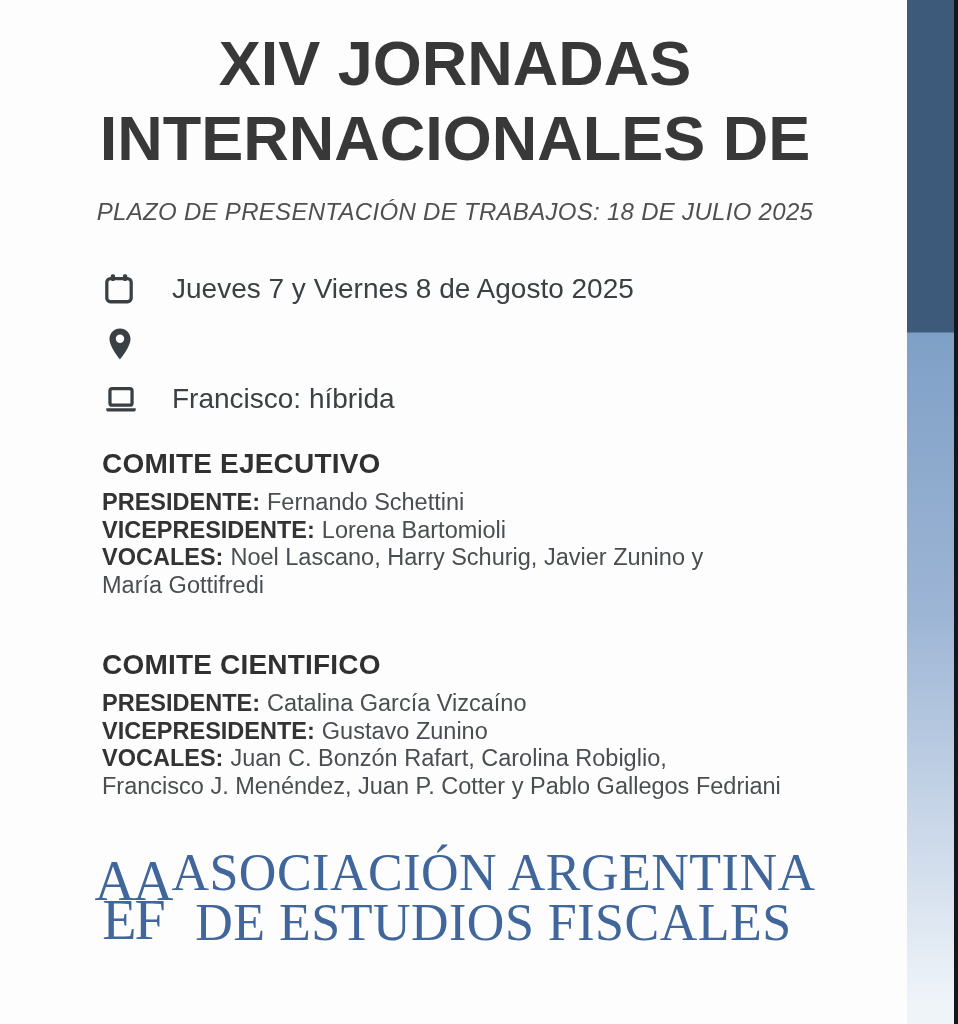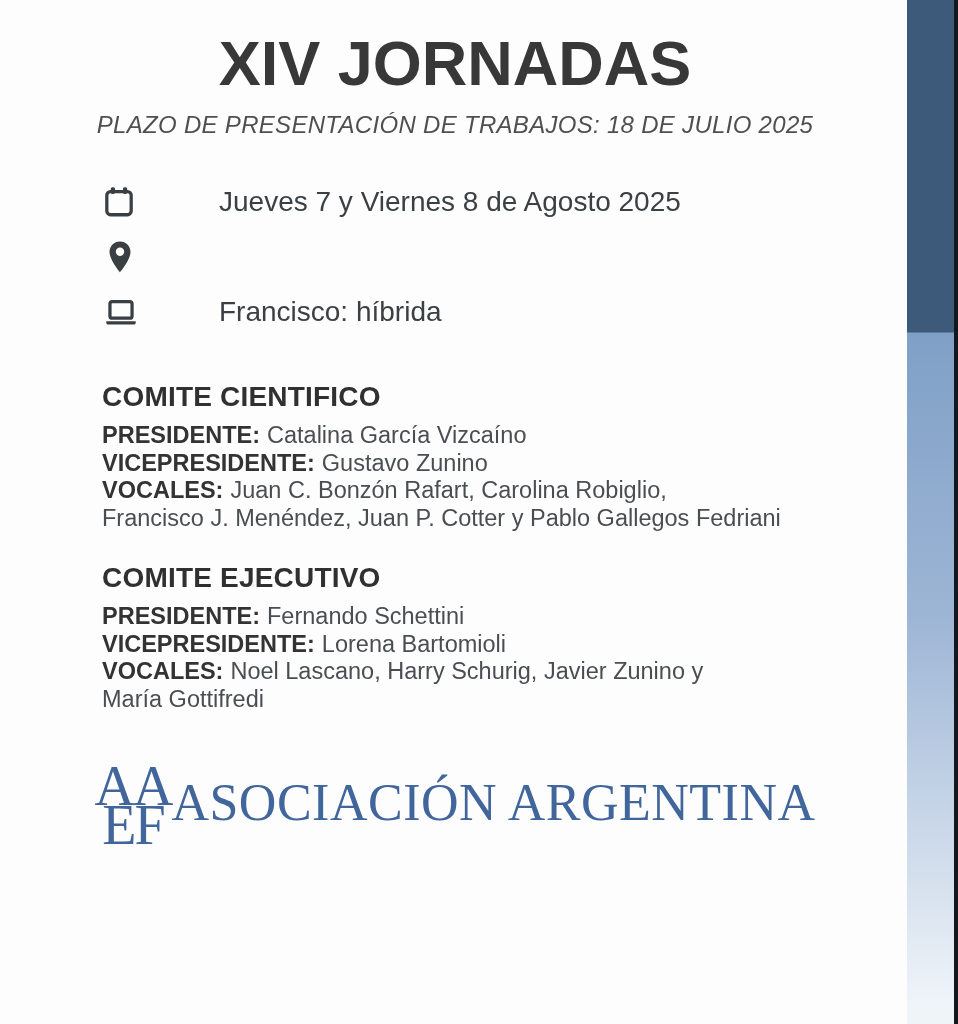--- a/index.html
+++ b/index.html
@@ -38,39 +38,38 @@
     margin-top:26px;
     text-align:center;
     color:var(--ink-title);
     font-size:63px;
     font-weight:700;
     line-height:75px;
     letter-spacing:0px;
   }
   .title span{display:block;}
   .subtitle{
-    margin-top:10px;
+    margin-top:22px;
     text-align:center;
     font-style:italic;
     font-size:24px;
     letter-spacing:0.3px;
     color:#4f4f4f;
   }
   .info-list{
     margin:44px 0 0 102px;
     display:flex;
     flex-direction:column;
     gap:17px;
     list-style:none;
   }
   .info-row{
     display:flex;
     align-items:center;
     height:38px;
-    gap:47px;
   }
   .info-icon{
     width:40px;height:38px;
     display:flex;align-items:center;justify-content:flex-start;
     color:var(--ink-icon);
     flex:0 0 40px;
   }
   .info-text{
     margin-left:30px;
     font-size:28px;
@@ -126,20 +125,21 @@
   .org-name div{display:block;}
   svg{display:block;}
 </style>
 </head>
 <body>
 
 <div class="content">
 
   <h1 class="title">
     <span>XIV JORNADAS</span>
+    <span>INTERNACIONALES DE</span>
   </h1>
 
   <div class="subtitle">PLAZO DE PRESENTACIÓN DE TRABAJOS: 18 DE JULIO 2025</div>
 
   <ul class="info-list">
     <li class="info-row">
       <span class="info-icon">
         <svg width="34" height="34" viewBox="0 0 24 24">
           <rect x="3.4" y="4.6" width="17.2" height="16.4" rx="2.6" fill="none" stroke="currentColor" stroke-width="2.3"></rect>
           <rect x="6.2" y="1.5" width="3" height="4.8" rx="1.1" fill="currentColor"></rect>
@@ -159,54 +159,55 @@
       <span class="info-icon">
         <svg width="38" height="34" viewBox="0 0 24 24">
           <rect x="4.2" y="4.6" width="15.6" height="11.8" rx="1.6" fill="none" stroke="currentColor" stroke-width="2.3"></rect>
           <path d="M1.6 18.6h20.8v1c0 .8-.6 1.3-1.4 1.3H3c-.8 0-1.4-.5-1.4-1.3z" fill="currentColor"></path>
         </svg>
       </span>
       <span class="info-text">Francisco: híbrida</span>
     </li>
   </ul>
 
+  <section class="committee second">
+    <h2>COMITE EJECUTIVO</h2>
+    <p class="member">
+      <strong>PRESIDENTE:</strong><span class="names">Fernando Schettini</span>
+    </p>
+    <p class="member">
+      <strong>VICEPRESIDENTE:</strong><span class="names">Lorena Bartomioli</span>
+    </p>
+    <p class="member">
+      <strong>VOCALES:</strong><span class="names">Noel Lascano, Harry Schurig, Javier Zunino y
+María Gottifredi</span>
+    </p>
+  </section>
+
   <section class="committee first">
     <h2>COMITE CIENTIFICO</h2>
     <p class="member">
       <strong>PRESIDENTE:</strong><span class="names">Catalina García Vizcaíno</span>
     </p>
     <p class="member">
       <strong>VICEPRESIDENTE:</strong><span class="names">Gustavo Zunino</span>
     </p>
     <p class="member">
       <strong>VOCALES:</strong><span class="names">Juan C. Bonzón Rafart, Carolina Robiglio,
 Francisco J. Menéndez, Juan P. Cotter y Pablo Gallegos Fedriani</span>
-    </p>
-  </section>
-
-  <section class="committee second">
-    <h2>COMITE EJECUTIVO</h2>
-    <p class="member">
-      <strong>PRESIDENTE:</strong><span class="names">Fernando Schettini</span>
-    </p>
-    <p class="member">
-      <strong>VICEPRESIDENTE:</strong><span class="names">Lorena Bartomioli</span>
-    </p>
-    <p class="member">
-      <strong>VOCALES:</strong><span class="names">Noel Lascano, Harry Schurig, Javier Zunino y
-María Gottifredi</span>
     </p>
   </section>
 
   <div class="footer">
     <div class="monogram">
       <div>AA</div>
       <div>EF</div>
     </div>
     <div class="org-name">
       <div>ASOCIACIÓN ARGENTINA</div>
+      <div>DE ESTUDIOS FISCALES</div>
     </div>
   </div>
 
 </div>
 
 <div class="side-bar"></div>
 <div class="edge-strip"></div>
 
 </body></html>

